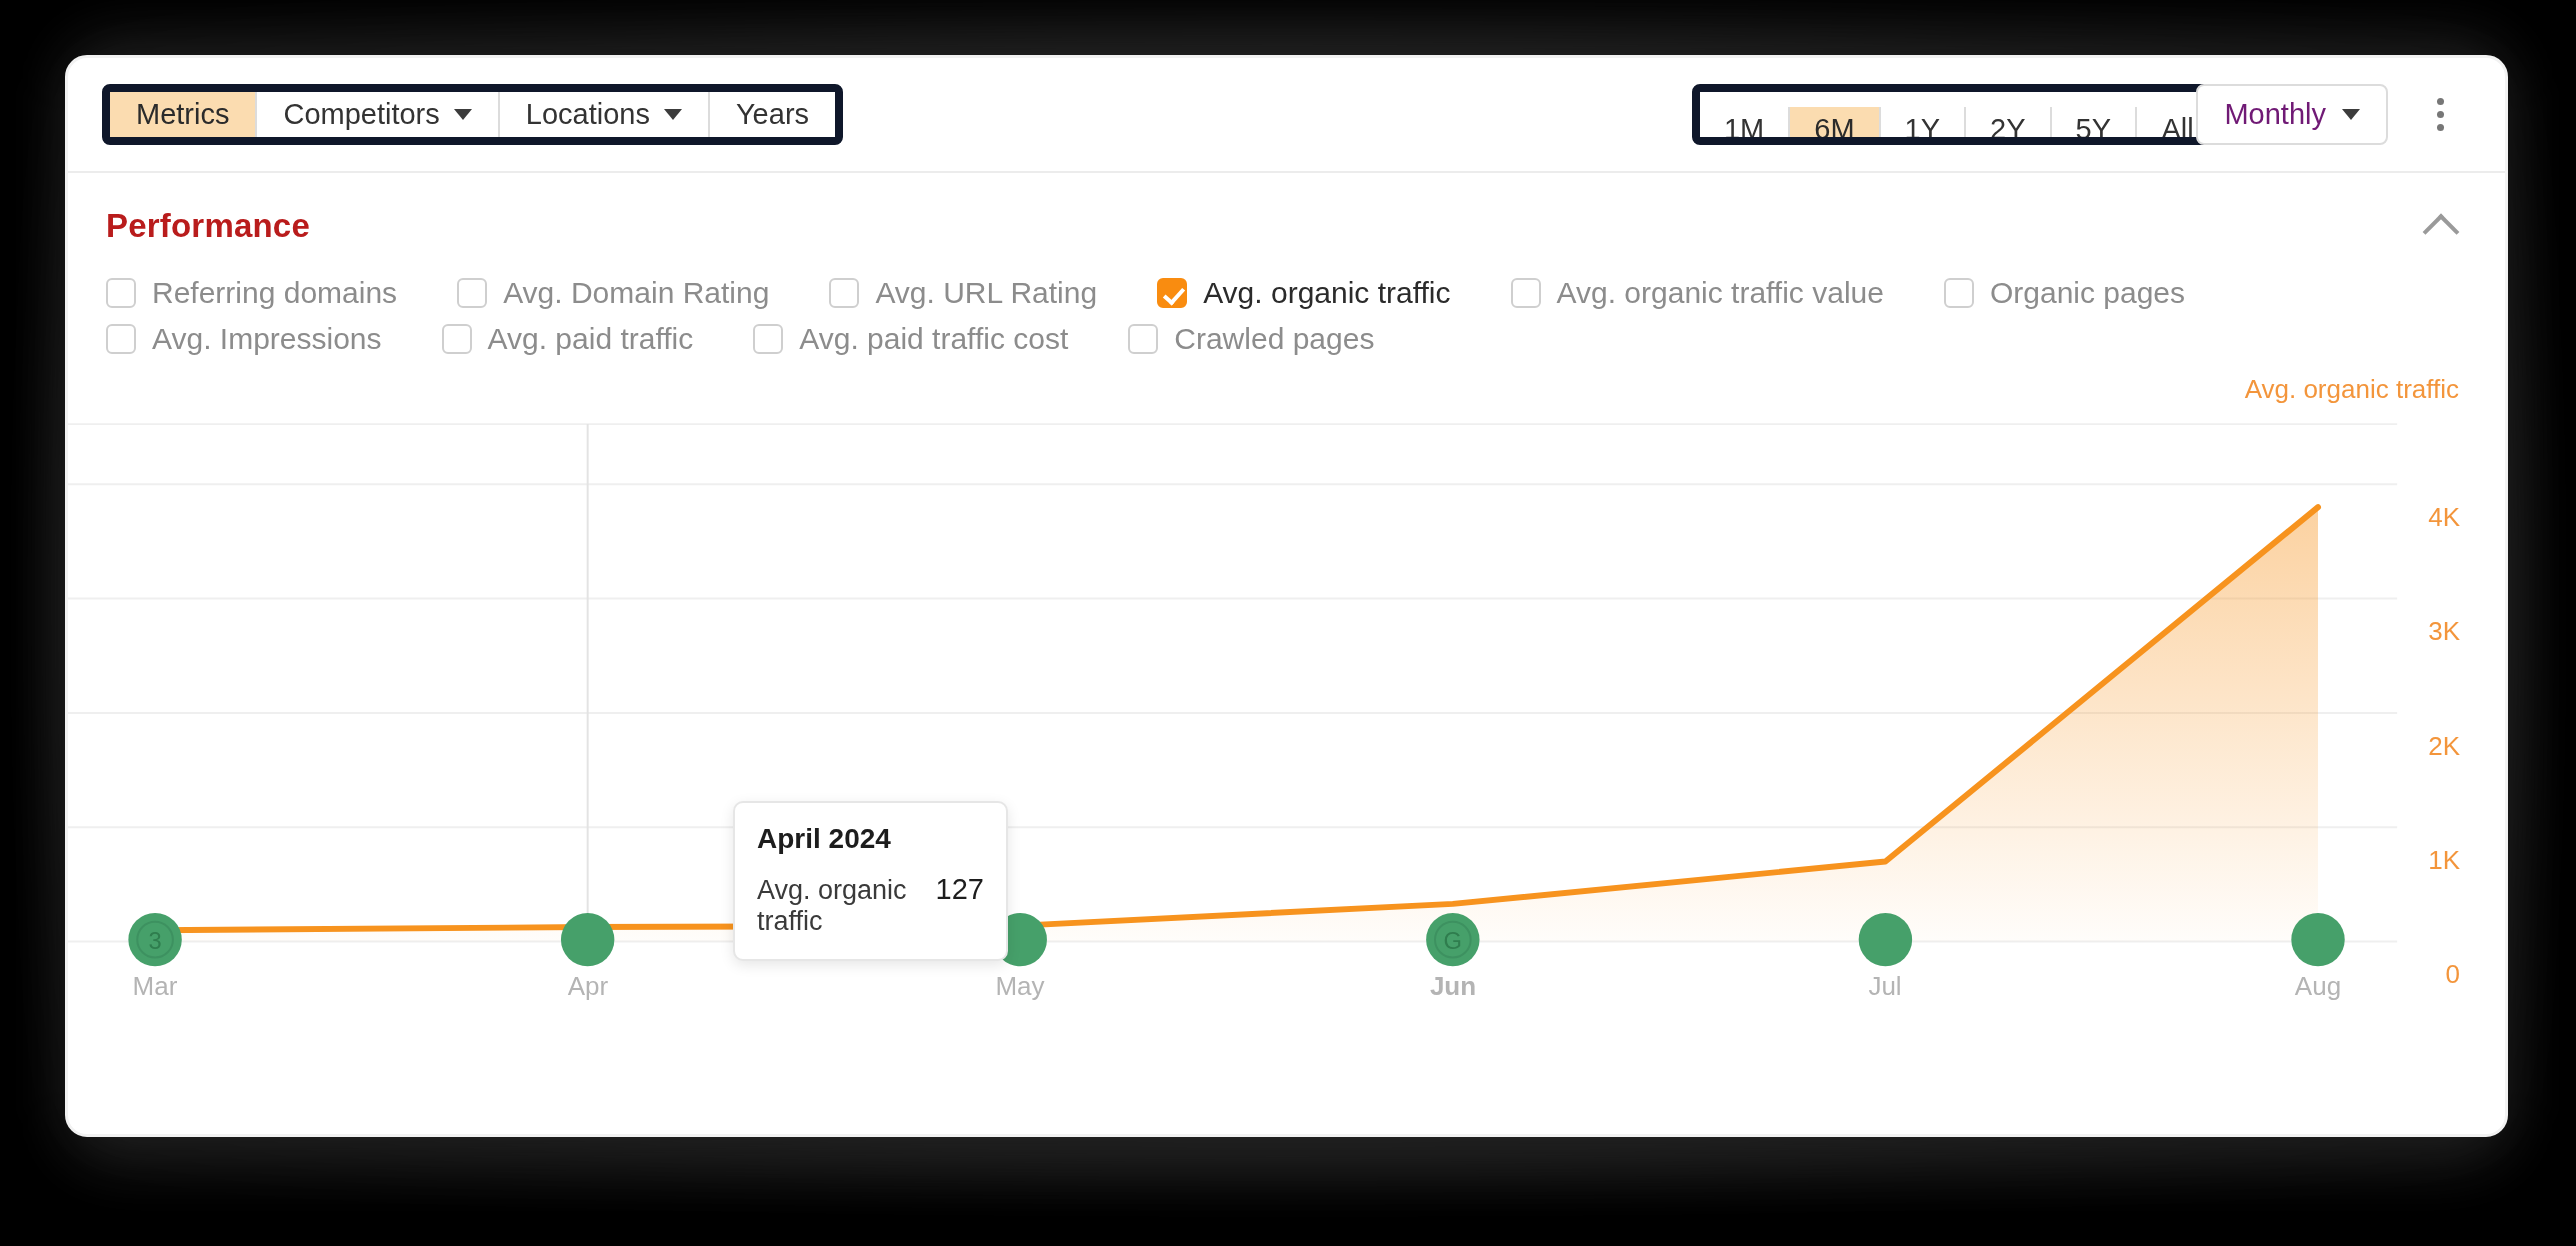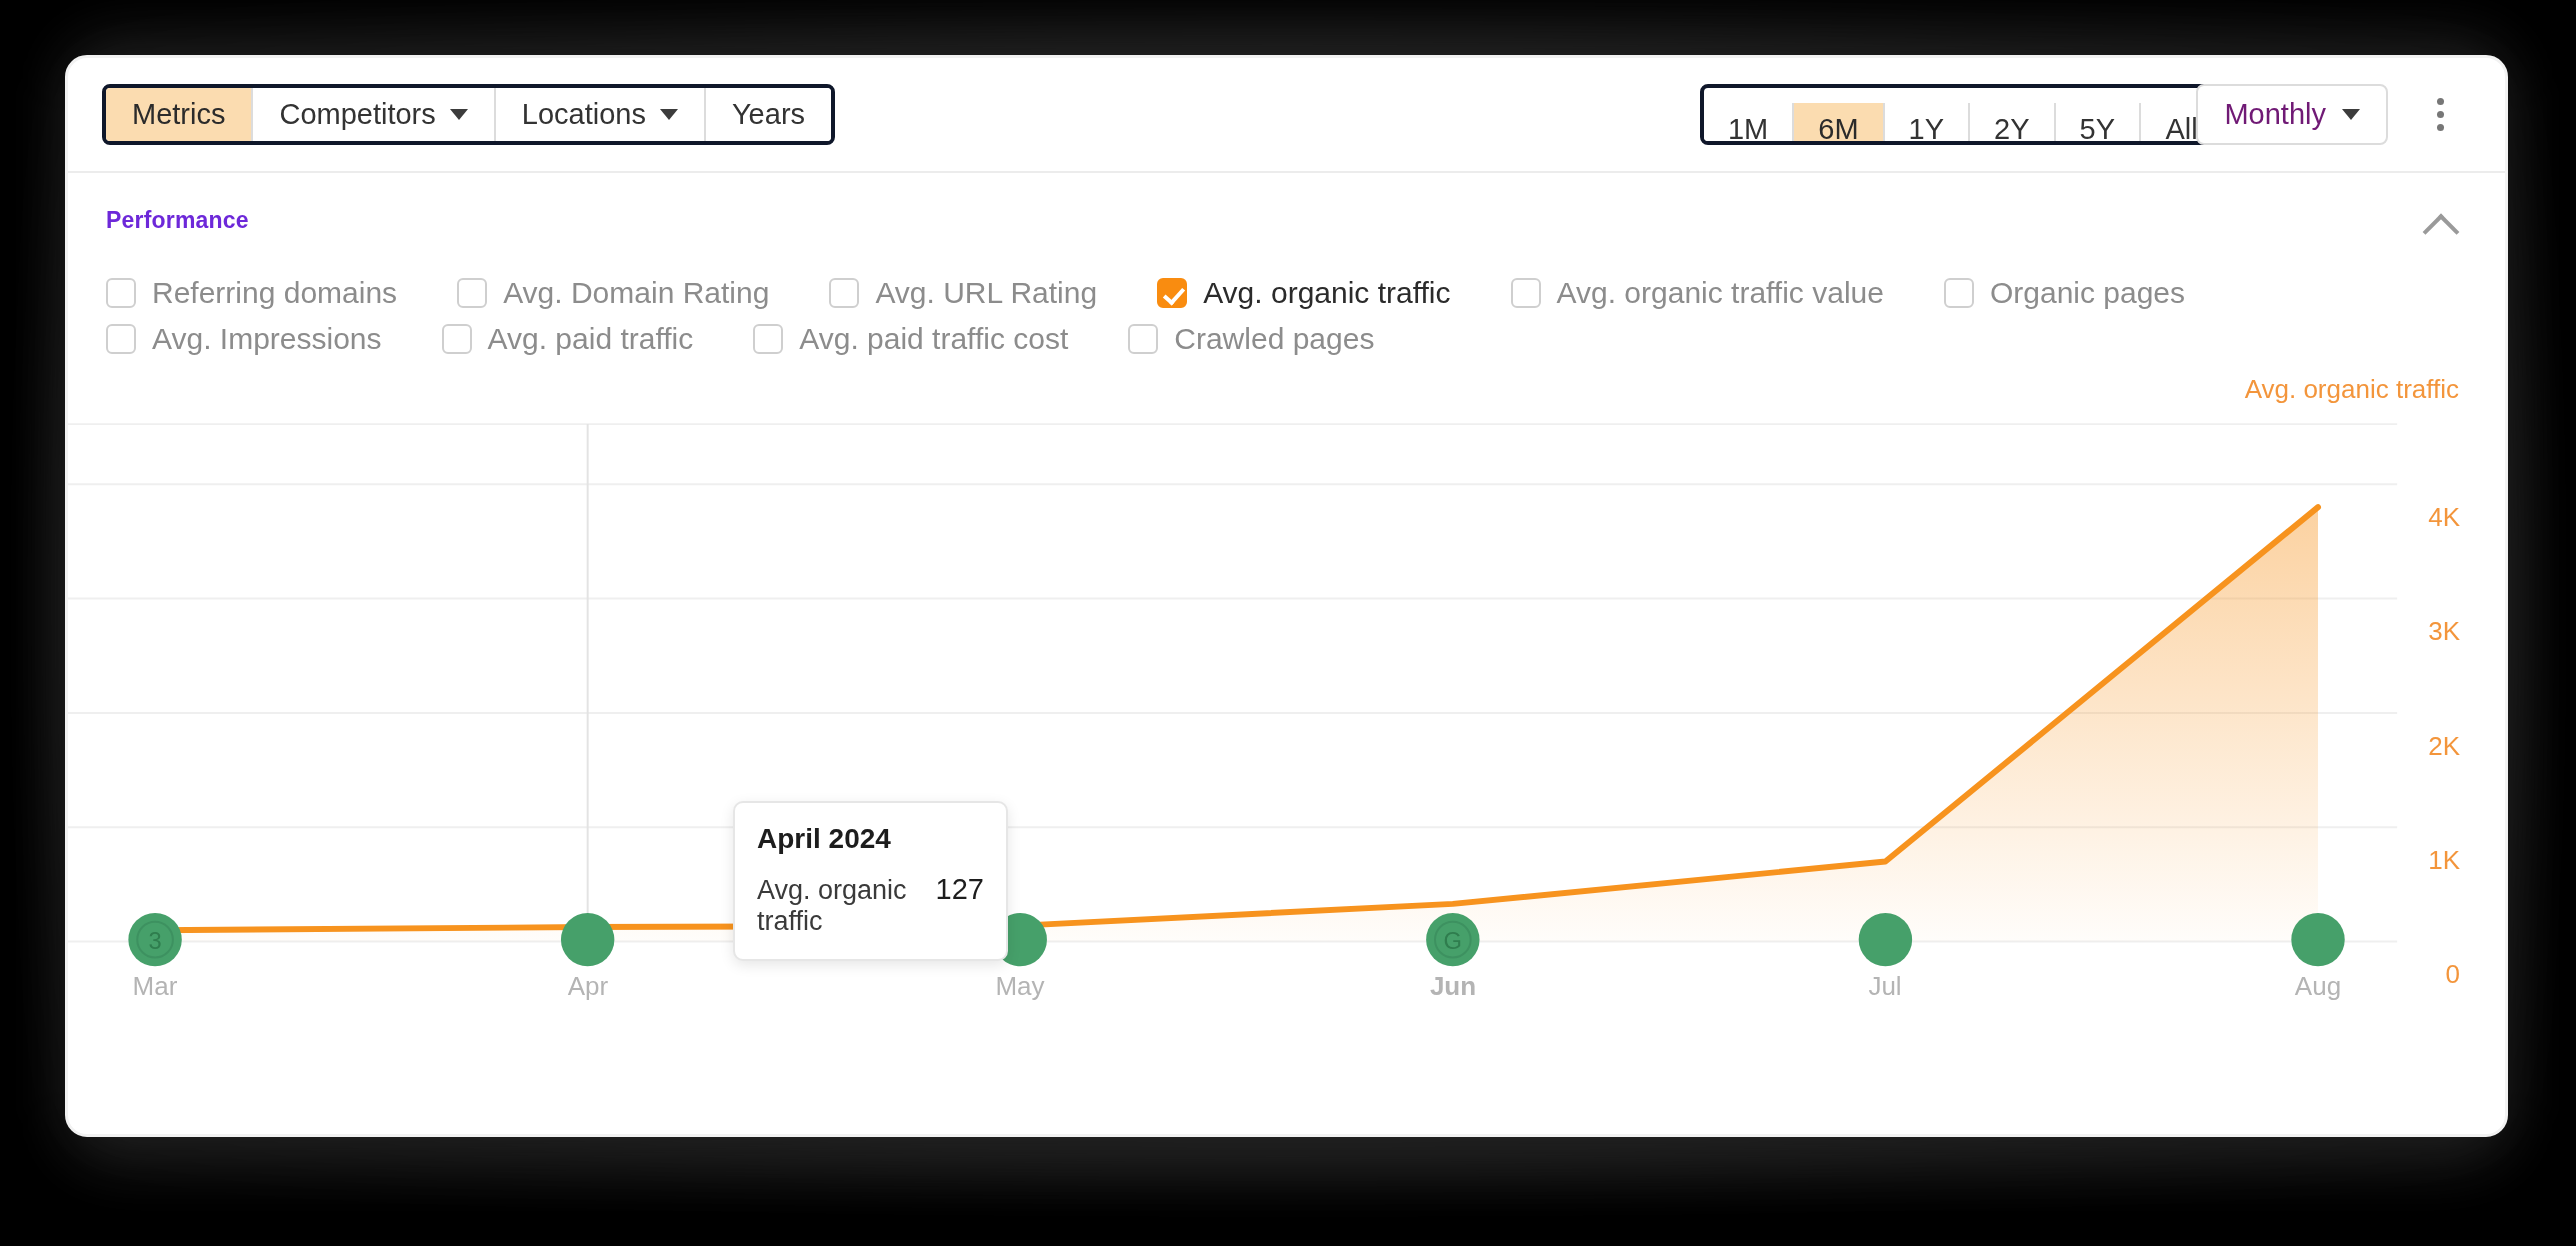--- a/index.html
+++ b/index.html
@@ -46,21 +46,21 @@
 
   
   .toolbar {
     position: relative;
     height: 115px;
     border-bottom: 2px solid #ececec;
   }
   .segmented {
     position: absolute;
     display: flex;
-    border: 4px solid #0f172a;
+    border: 8px solid #0f172a;
     border-radius: 8px;
     overflow: hidden;
     background: #fff;
     height: 61px;
   }
   .seg-left { left: 34px; top: 26px; }
   .seg-right { right: 279px; top: 26px; }
   .seg-btn {
     display: flex; align-items: center; justify-content: center;
     gap: 14px;
@@ -103,21 +103,21 @@
     gap: 6px; cursor: pointer;
   }
   .kebab i { width: 7px; height: 7px; border-radius: 50%; background: #777; display: block; }
 
   
   .sec-head {
     position: relative;
     padding: 34px 38px 0 38px;
     height: 77px;
   }
-  .sec-title { font-size: 23px; font-weight: bold; color: #6d28d9; letter-spacing: 0.2px; }
+  .sec-title { font-size: 33px; font-weight: bold; color: #b91c1c; letter-spacing: 0.2px; }
   .chev-up {
     position: absolute; right: 47px; top: 34px;
     width: 34px; height: 34px; cursor: pointer;
   }
   .chev-up::before {
     content: ""; position: absolute; left: 4px; top: 12px;
     width: 22px; height: 22px;
     border-left: 4px solid #9a9a9a;
     border-top: 4px solid #9a9a9a;
     transform: rotate(45deg);

